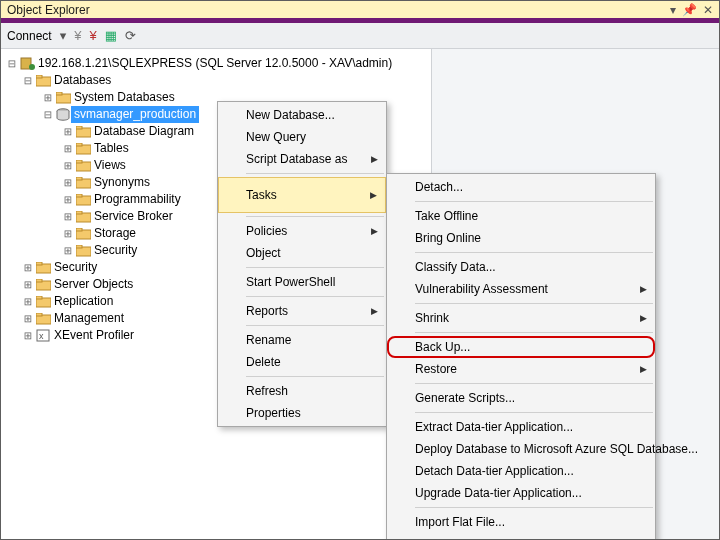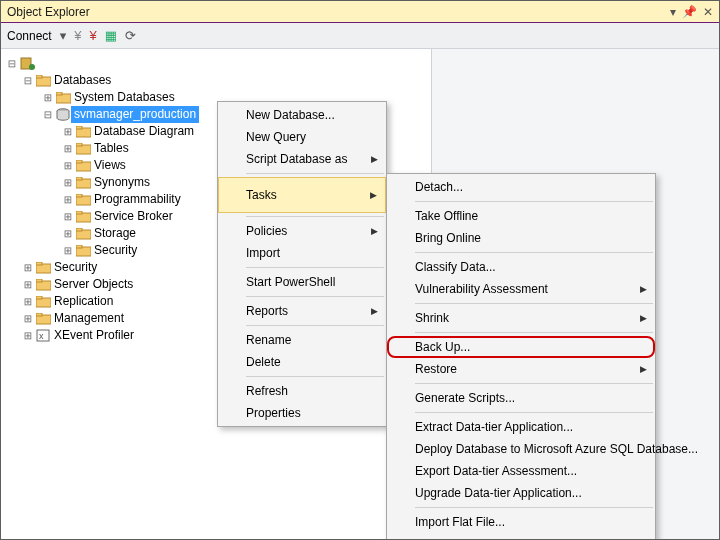--- a/index.html
+++ b/index.html
@@ -8,21 +8,21 @@
     font-size: 12px;
     background: #fff;
     width: 720px;
     height: 540px;
     overflow: hidden;
     border: 1px solid #5d5d5d;
     position: relative;
   }
   .titlebar {
     background: #fff4bf;
-    border-bottom: 1px solid #701a75;
+    border-bottom: 5px solid #701a75;
     height: 22px;
     display: flex;
     align-items: center;
     padding: 0 6px;
     justify-content: space-between;
   }
   .titlebar .title { font-size: 12px; color: #1b1b1b; }
   .titlebar .controls { display:flex; gap:6px; align-items:center; color:#555; }
   .titlebar .controls span { cursor:pointer; font-size:12px; }
   .toolbar {
@@ -120,20 +120,21 @@
   <div class="tree">
 
     <div class="node ind0">
       <span class="tw">⊟</span>
       <span class="ic srv">
         <svg width="15" height="13">
             <rect x="1" y="1" width="10" height="11" fill="#d9b24a" stroke="#9a772c"></rect>
             <circle cx="12" cy="10" r="3" fill="#3c8f3c"></circle>
           </svg>
       </span>
+      <span class="lbl">192.168.1.21\SQLEXPRESS (SQL Server 12.0.5000 - XAV\admin)</span>
     </div>
 
     <div class="node ind1">
       <span class="tw">⊟</span>
       <span class="ic folder">
           <svg width="15" height="12">
             <rect x="0" y="2" width="15" height="9" fill="#f4c96b" stroke="#bb8b2d"></rect>
             <rect x="0" y="0" width="6" height="3" fill="#f4c96b" stroke="#bb8b2d"></rect>
           </svg>
         </span>
@@ -309,21 +310,21 @@
     </div>
   <div class="sep"></div>
   <div class="row sub hl">
       <span>Tasks</span>
     </div>
   <div class="sep"></div>
   <div class="row sub">
       <span>Policies</span>
     </div>
   <div class="row">
-      <span>Import</span>
+      <span>Object</span>
     </div>
   <div class="sep"></div>
   <div class="row">
       <span>Start PowerShell</span>
     </div>
   <div class="sep"></div>
   <div class="row sub">
       <span>Reports</span>
     </div>
   <div class="sep"></div>
@@ -376,21 +377,21 @@
       <span>Generate Scripts...</span>
     </div>
   <div class="sep"></div>
   <div class="row">
       <span>Extract Data-tier Application...</span>
     </div>
   <div class="row">
       <span>Deploy Database to Microsoft Azure SQL Database...</span>
     </div>
   <div class="row">
-      <span>Export Data-tier Assessment...</span>
+      <span>Detach Data-tier Application...</span>
     </div>
   <div class="row">
       <span>Upgrade Data-tier Application...</span>
     </div>
   <div class="sep"></div>
   <div class="row">
       <span>Import Flat File...</span>
     </div>
   <div class="row">
       <span>Import Data...</span>

